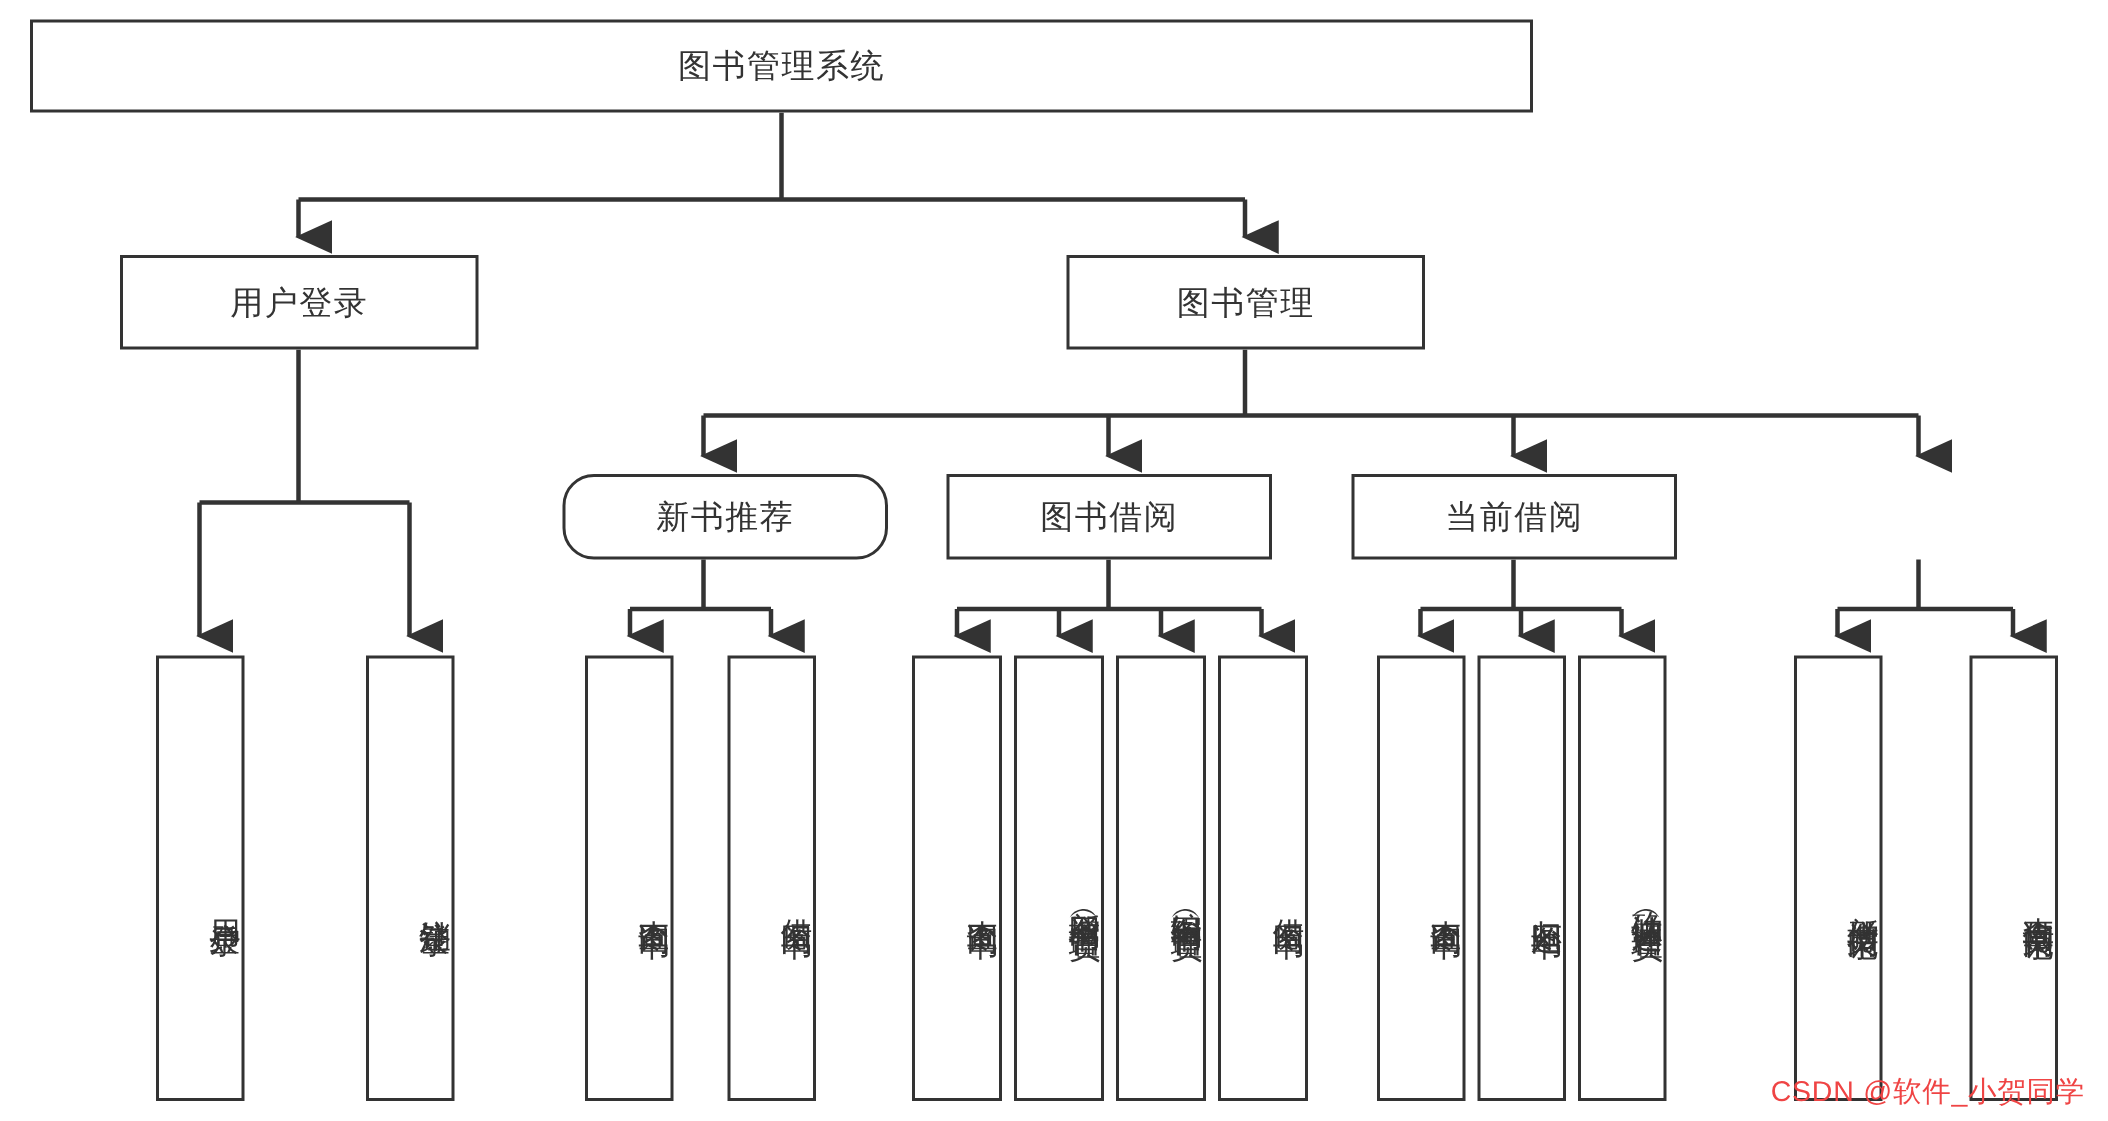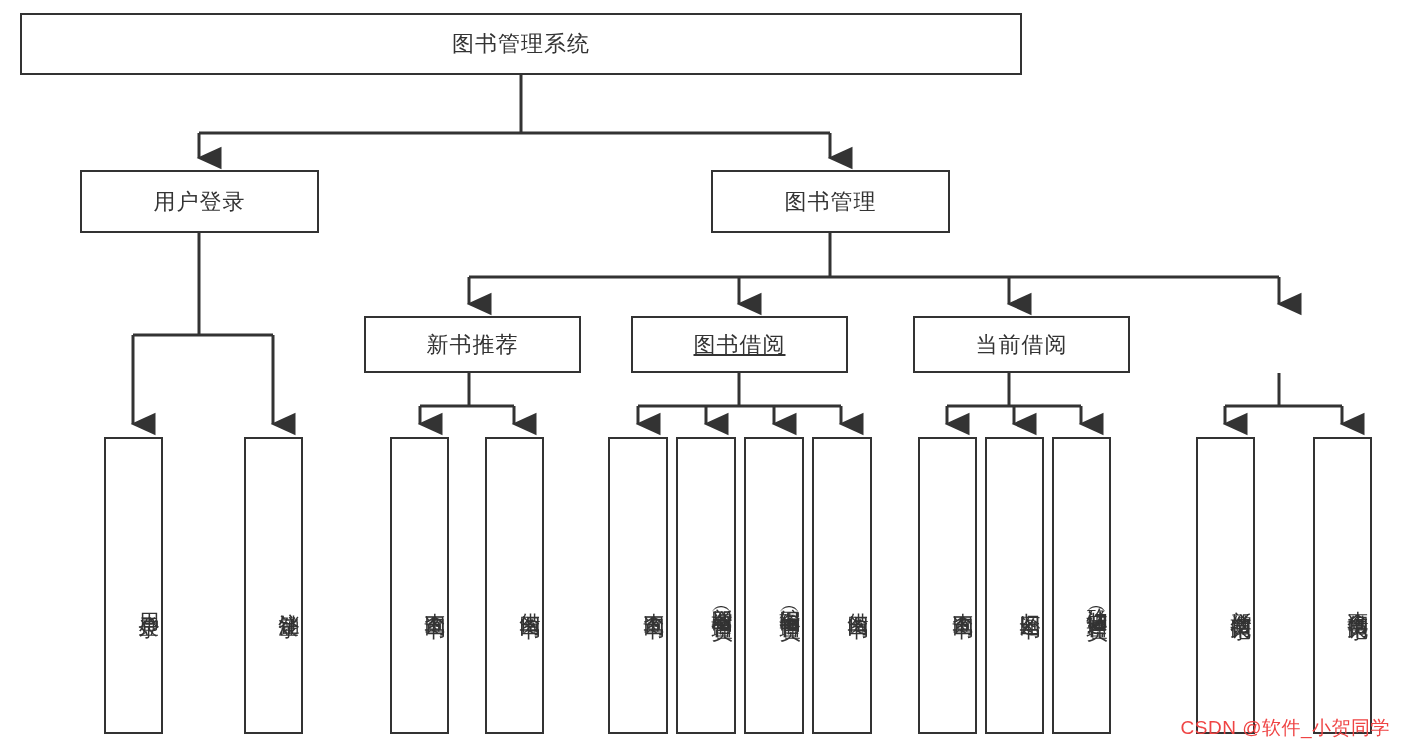--- a/index.html
+++ b/index.html
@@ -109,27 +109,27 @@
     <span>图书管理系统</span>
   </div>
 
   <div class="node horiz" style="left:80px;top:170px;width:239px;height:63px;">
     <span>用户登录</span>
   </div>
   <div class="node horiz" style="left:711px;top:170px;width:239px;height:63px;">
     <span>图书管理</span>
   </div>
 
-  <div class="node horiz" style="left:364px;top:316px;width:217px;height:57px;">
+  <div class="node horiz" style="left:375px;top:316px;width:217px;height:57px;border-radius:21px;">
     <span>新书推荐</span>
   </div>
-  <div class="node horiz" style="left:631px;top:316px;width:217px;height:57px;text-decoration:underline;">
+  <div class="node horiz" style="left:631px;top:316px;width:217px;height:57px;">
     <span>图书借阅</span>
   </div>
-  <div class="node horiz" style="left:901px;top:316px;width:217px;height:57px;margin-left:12px;">
+  <div class="node horiz" style="left:901px;top:316px;width:217px;height:57px;">
     <span>当前借阅</span>
   </div>
 
   <div class="node vert" style="left:104px;top:437px;width:59px;height:297px;">
     <span>用户登录</span>
   </div>
   <div class="node vert" style="left:244px;top:437px;width:59px;height:297px;">
     <span>注销登录</span>
   </div>
 

